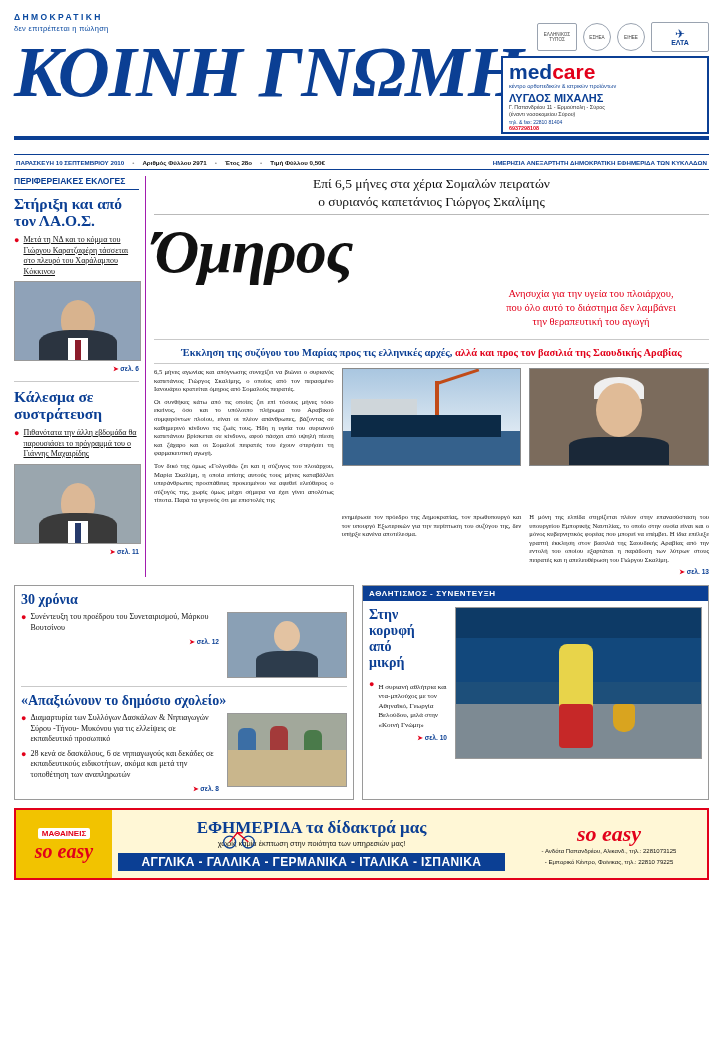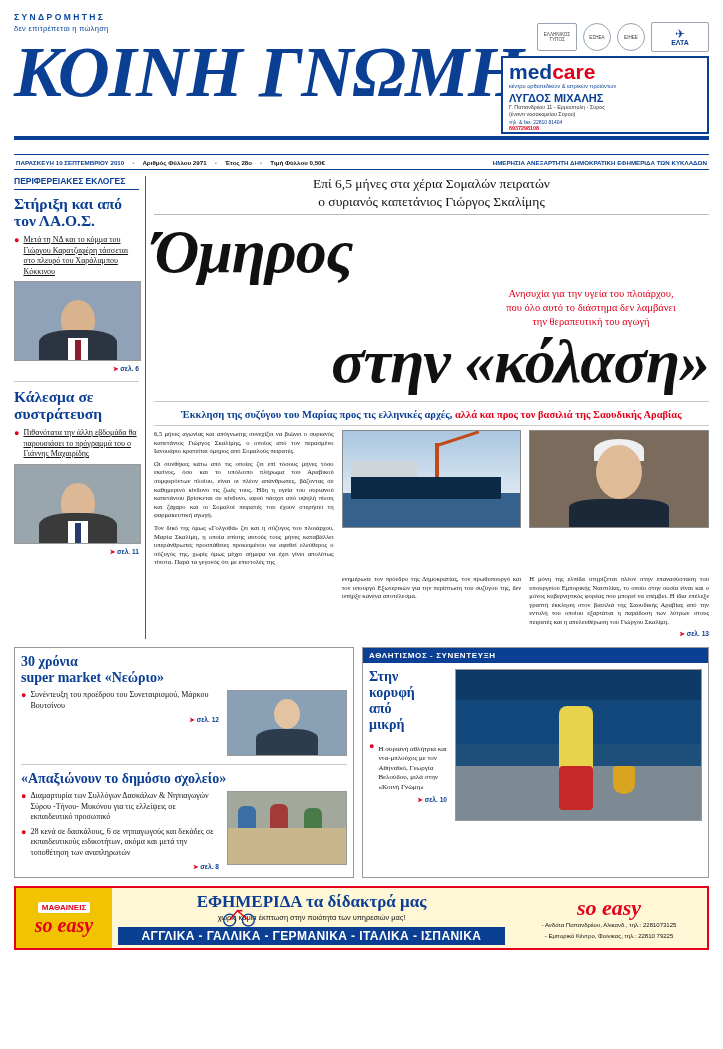--- a/index.html
+++ b/index.html
@@ -128,42 +128,42 @@
   .sp-photo{flex:1;height:150px;border:1px solid #999;background:#1d4f7a;position:relative;overflow:hidden;}
   .court{position:absolute;left:0;right:0;bottom:0;height:54px;background:#7d8a93;}
   .banner{position:absolute;left:0;right:0;top:30px;height:44px;background:#12487c;}
   .banner2{position:absolute;left:0;right:0;top:0;height:30px;background:#0d3a66;}
   .athlete{position:absolute;left:42%;top:36px;width:34px;height:80px;background:#e8d44a;border-radius:8px;}
   .alegs{position:absolute;left:42%;top:96px;width:34px;height:44px;background:#c62828;border-radius:4px;}
   .cup{position:absolute;left:64%;top:96px;width:22px;height:28px;background:#d9a41f;border-radius:4px 4px 10px 10px;}
   .sp-cap{font-size:7px;line-height:9.4px;margin-top:4px;}
 
   
-  .footer-ad{margin:8px 14px 0 14px;border:2px solid #e2001a;background:#fff7d6;height:64px;box-sizing:border-box;position:relative;display:flex;align-items:center;}
+  .footer-ad{margin:8px 14px 0 14px;border:2px solid #e2001a;background:#fff7d6;height:72px;box-sizing:border-box;position:relative;display:flex;align-items:center;}
   .fa-left{width:96px;height:100%;background:#f2c300;display:flex;flex-direction:column;align-items:center;justify-content:center;}
   .fa-learn{font-family:"Liberation Sans",sans-serif;font-weight:bold;font-size:8px;color:#e2001a;background:#fff;padding:1px 4px;border-radius:2px;}
   .fa-so{font-family:"Liberation Serif",serif;font-style:italic;font-weight:bold;font-size:20px;color:#e2001a;line-height:19px;margin-top:3px;}
   .fa-mid{flex:1;text-align:center;padding:0 6px;}
   .fa-h{font-family:"Liberation Serif",serif;font-weight:bold;font-size:17px;color:#e2001a;line-height:19px;}
   .fa-h span{color:#0b3f94;}
   .fa-s{font-family:"Liberation Sans",sans-serif;font-size:7.4px;color:#111;margin-top:2px;}
   .fa-langs{background:#0b3f94;color:#fff;font-family:"Liberation Sans",sans-serif;font-weight:bold;font-size:12px;
     letter-spacing:.4px;margin-top:5px;padding:2px 0;}
   .fa-right{width:196px;height:100%;display:flex;flex-direction:column;align-items:center;justify-content:center;}
   .fa-so2{font-family:"Liberation Serif",serif;font-style:italic;font-weight:bold;font-size:22px;color:#e2001a;line-height:21px;}
   .fa-addr{font-family:"Liberation Sans",sans-serif;font-size:6px;line-height:8px;color:#111;text-align:left;margin-top:3px;}
   .bike{position:absolute;left:206px;top:14px;width:34px;height:26px;}
 </style>
 </head>
 <body>
 
 <div class="page">
 
   <div class="masthead">
-    <div class="sub-label">ΣΥΝΔΡΟΜΗΤΗΣ</div>
+    <div class="sub-label">ΔΗΜΟΚΡΑΤΙΚΗ</div>
     <div class="sub-sub">δεν επιτρέπεται η πώληση</div>
     <div class="logo">ΚΟΙΝΗ ΓΝΩΜΗ</div>
 
     <div class="stamps">
       <div class="stamp">ΕΛΛΗΝΙΚΟΣ ΤΥΠΟΣ</div>
       <div class="stamp circ">ΕΣΗΕΑ</div>
       <div class="stamp circ">ΕΙΗΕΕ</div>
       <div class="elta">
         <div class="bird">✈</div>
         <div class="txt">ΕΛΤΑ</div>
@@ -241,21 +241,20 @@
 
         <div class="hero-title hero-l1">Όμηρος</div>
 
         <div class="hero-note">
           <div>Ανησυχία για την υγεία του πλοιάρχου,</div>
           <div>που όλο αυτό το διάστημα δεν λαμβάνει</div>
           <div>την θεραπευτική του αγωγή</div>
         </div>
         <div class="clr"></div>
 
-        <div class="hero-title hero-l2">στην «κόλαση»</div>
 
         <div class="hr-thin" style="margin-top:10px"></div>
 
         <div class="subhead">
           <span>Έκκληση της συζύγου του Μαρίας προς τις ελληνικές αρχές,</span>
           <span class="red">αλλά και προς τον βασιλιά της Σαουδικής Αραβίας</span>
         </div>
         <div class="hr-thin"></div>
 
         <div class="body-cols">
@@ -295,21 +294,20 @@
         </div>
       </div>
     </div>
 
     <div class="bottom">
 
       <div class="bx bx-left">
 
         <div>
           <div class="b-title">30 χρόνια</div>
-          <div class="b-title">super market «Νεώριο»</div>
           <div class="b-row">
             <div class="b-txt">
               <div class="bullet-row">
                 <span class="bullet-dot">●</span>
                 <span>Συνέντευξη του προέδρου του Συνεταιρισμού, Μάρκου Βουτσίνου</span>
               </div>
               <div class="page-ref"><span class="arrow">➤</span> <span>σελ. 12</span></div>
             </div>
             <div class="thumb">
               <div class="tman"></div>

